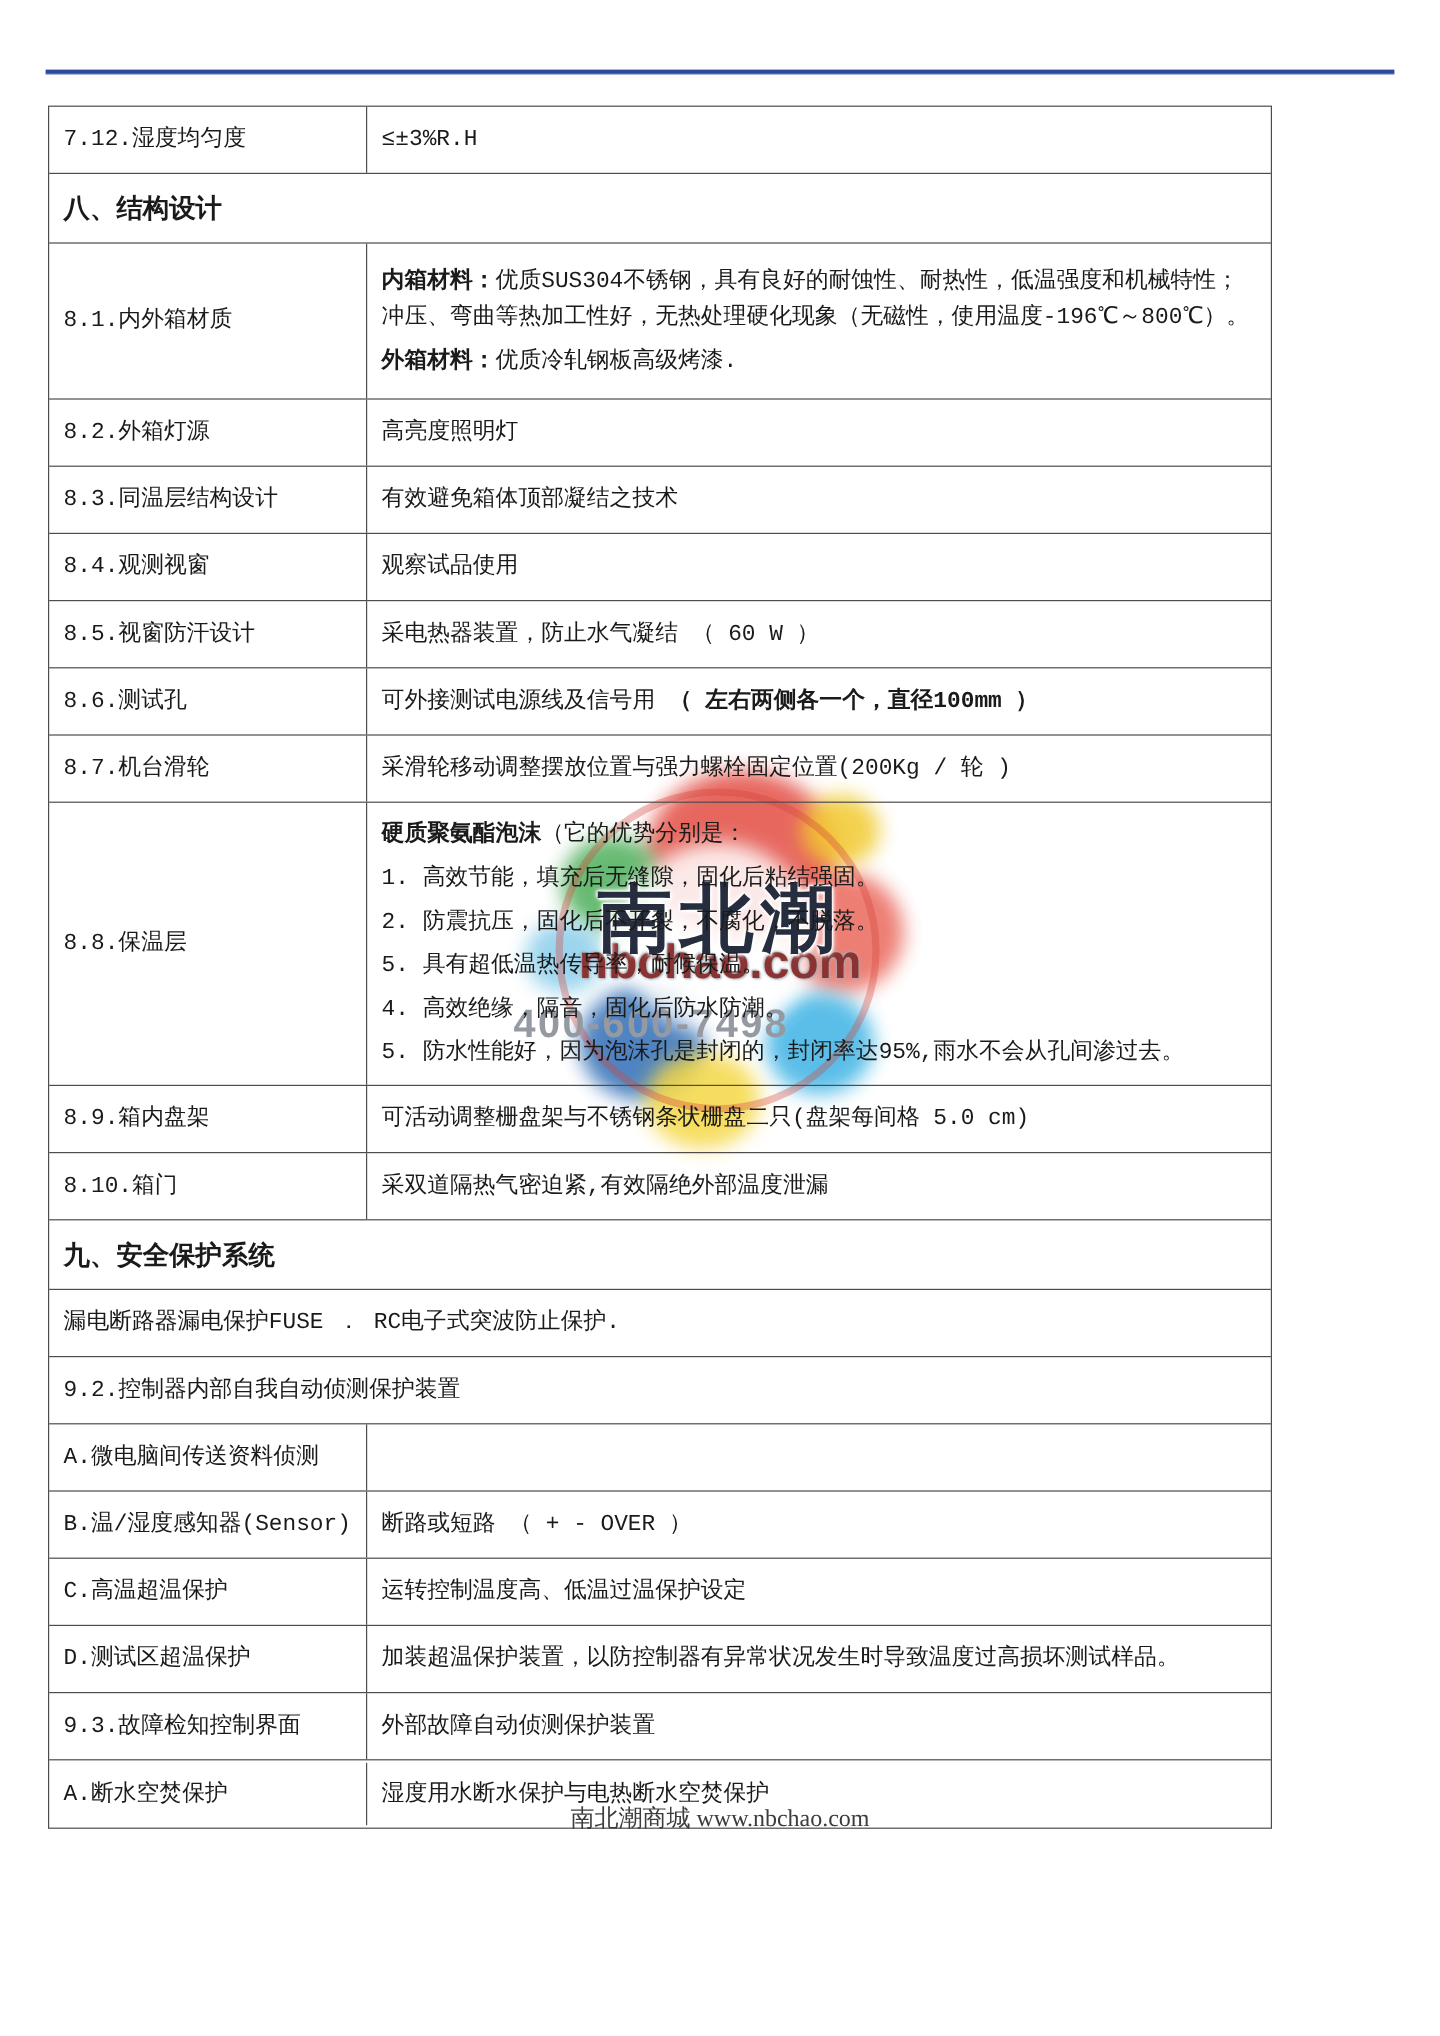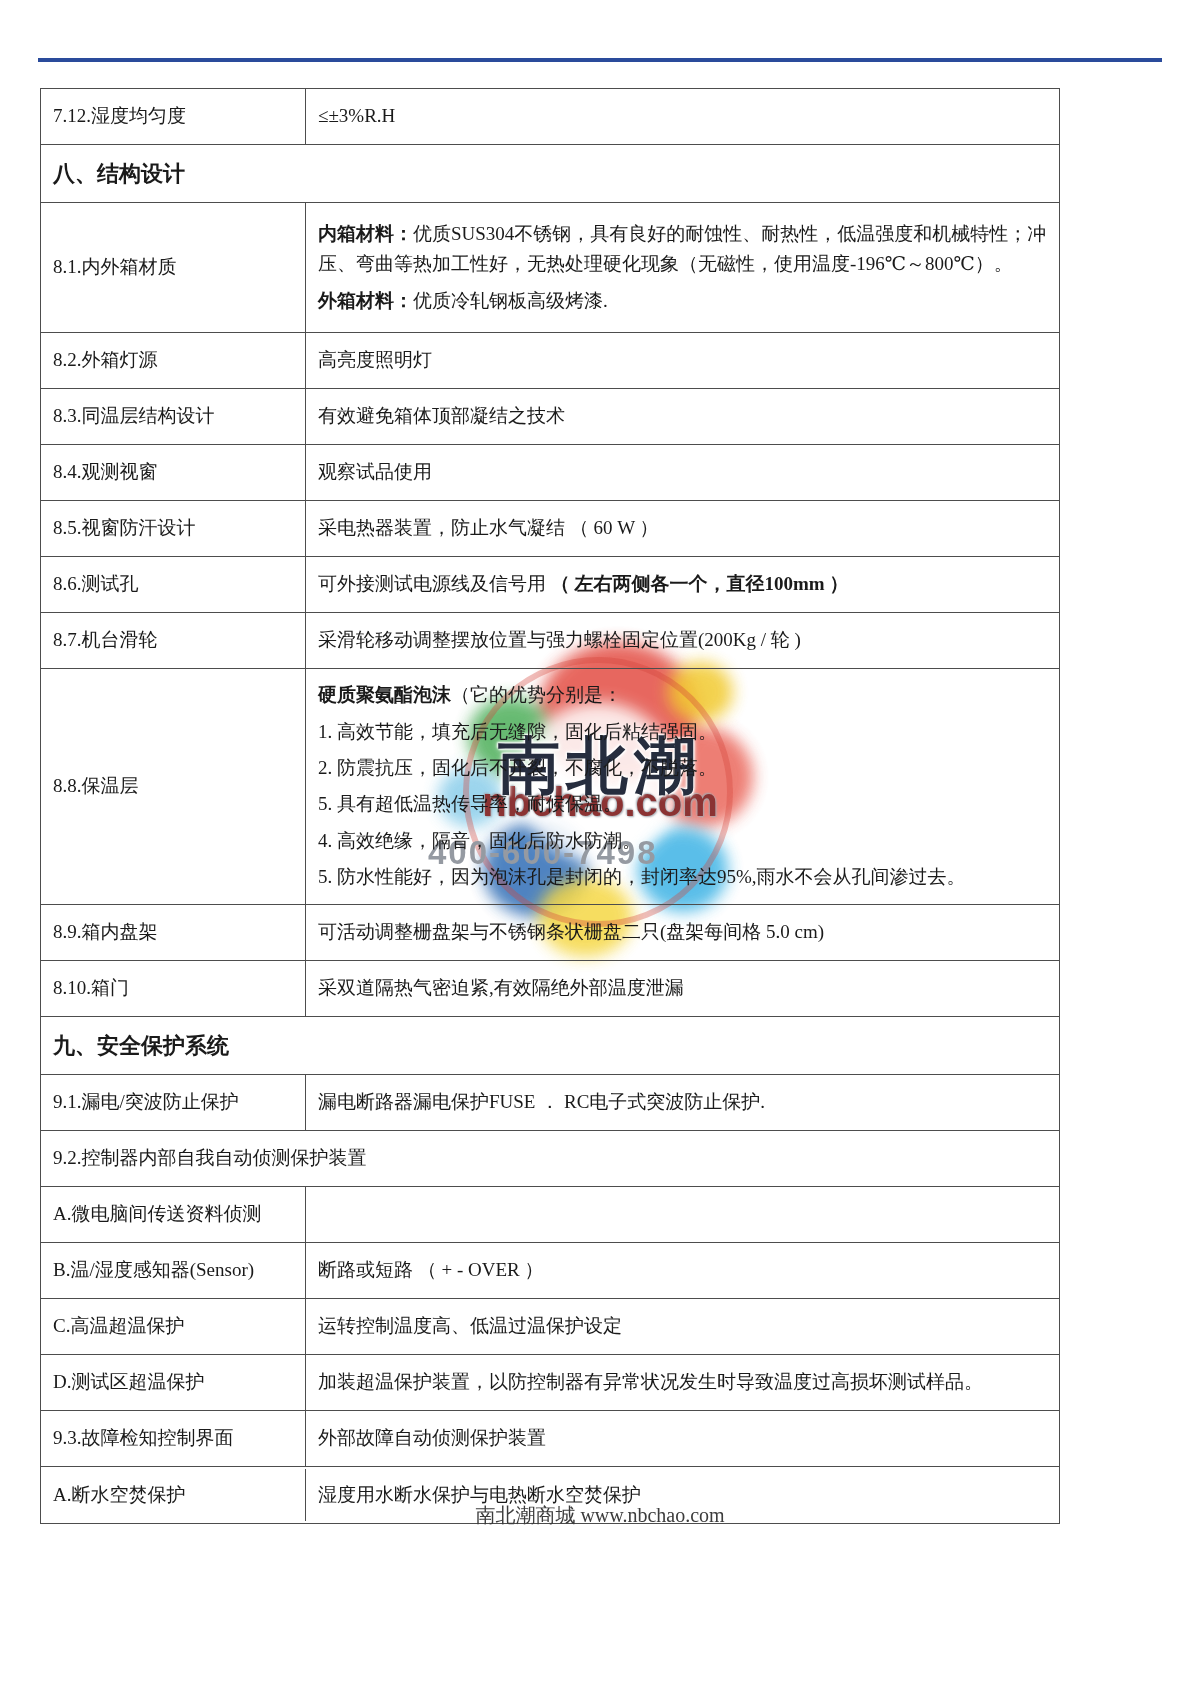--- a/index.html
+++ b/index.html
@@ -34,21 +34,21 @@
   .wm-phone { position: absolute; left: 0; top: 222px; width: 100%; display: block; 
     z-index: 3; font-family: Liberation Sans, sans-serif; font-weight: bold;
     font-size: 33px; letter-spacing: 2px; color: #8a9099; }
 
   
   .spec-table { position: absolute; left: 40px; top: 88px; width: 1020px; z-index: 1;
     border: 1px solid #4d4d4d; background: transparent; }
   .row { display: flex; border-bottom: 1px solid #4d4d4d; min-height: 56px; }
   .row:last-child { border-bottom: none; align-items: center; }
   .cell { padding: 8px 12px; font-size: 19px; display: flex; flex-direction: column; justify-content: center; }
-  .cell p { line-height: 1.6; margin: 3px 0; }
+  .cell p { line-height: 1.6; margin: 3px 0; font-family: Liberation Mono, monospace; }
   .label-cell { width: 265px; flex: none; border-right: 1px solid #4d4d4d; }
   .content-cell { flex: 1 1 auto; }
   .span-cell { flex: 1 1 auto; justify-content: center; }
   .row.section { min-height: 43px; }
   .section-cell p { font-weight: bold; font-size: 22px;
     font-family: "Liberation Sans", "DejaVu Sans", sans-serif; }
   .row.tall81 { min-height: 130px; }
   .b { font-weight: bold; }
 
   
@@ -179,23 +179,20 @@
         <div class="cell content-cell">
           <p><span>采双道隔热气密迫紧,有效隔绝外部温度泄漏</span></p>
         </div>
       </div>
       <div class="row section">
         <div class="cell span-cell section-cell">
           <p><span>九、安全保护系统</span></p>
         </div>
       </div>
       <div class="row">
-        <div class="cell label-cell">
-          <p><span>9.1.漏电/突波防止保护</span></p>
-        </div>
         <div class="cell content-cell">
           <p><span>漏电断路器漏电保护FUSE ． RC电子式突波防止保护.</span></p>
         </div>
       </div>
       <div class="row">
         <div class="cell span-cell">
           <p><span>9.2.控制器内部自我自动侦测保护装置</span></p>
         </div>
       </div>
       <div class="row">

